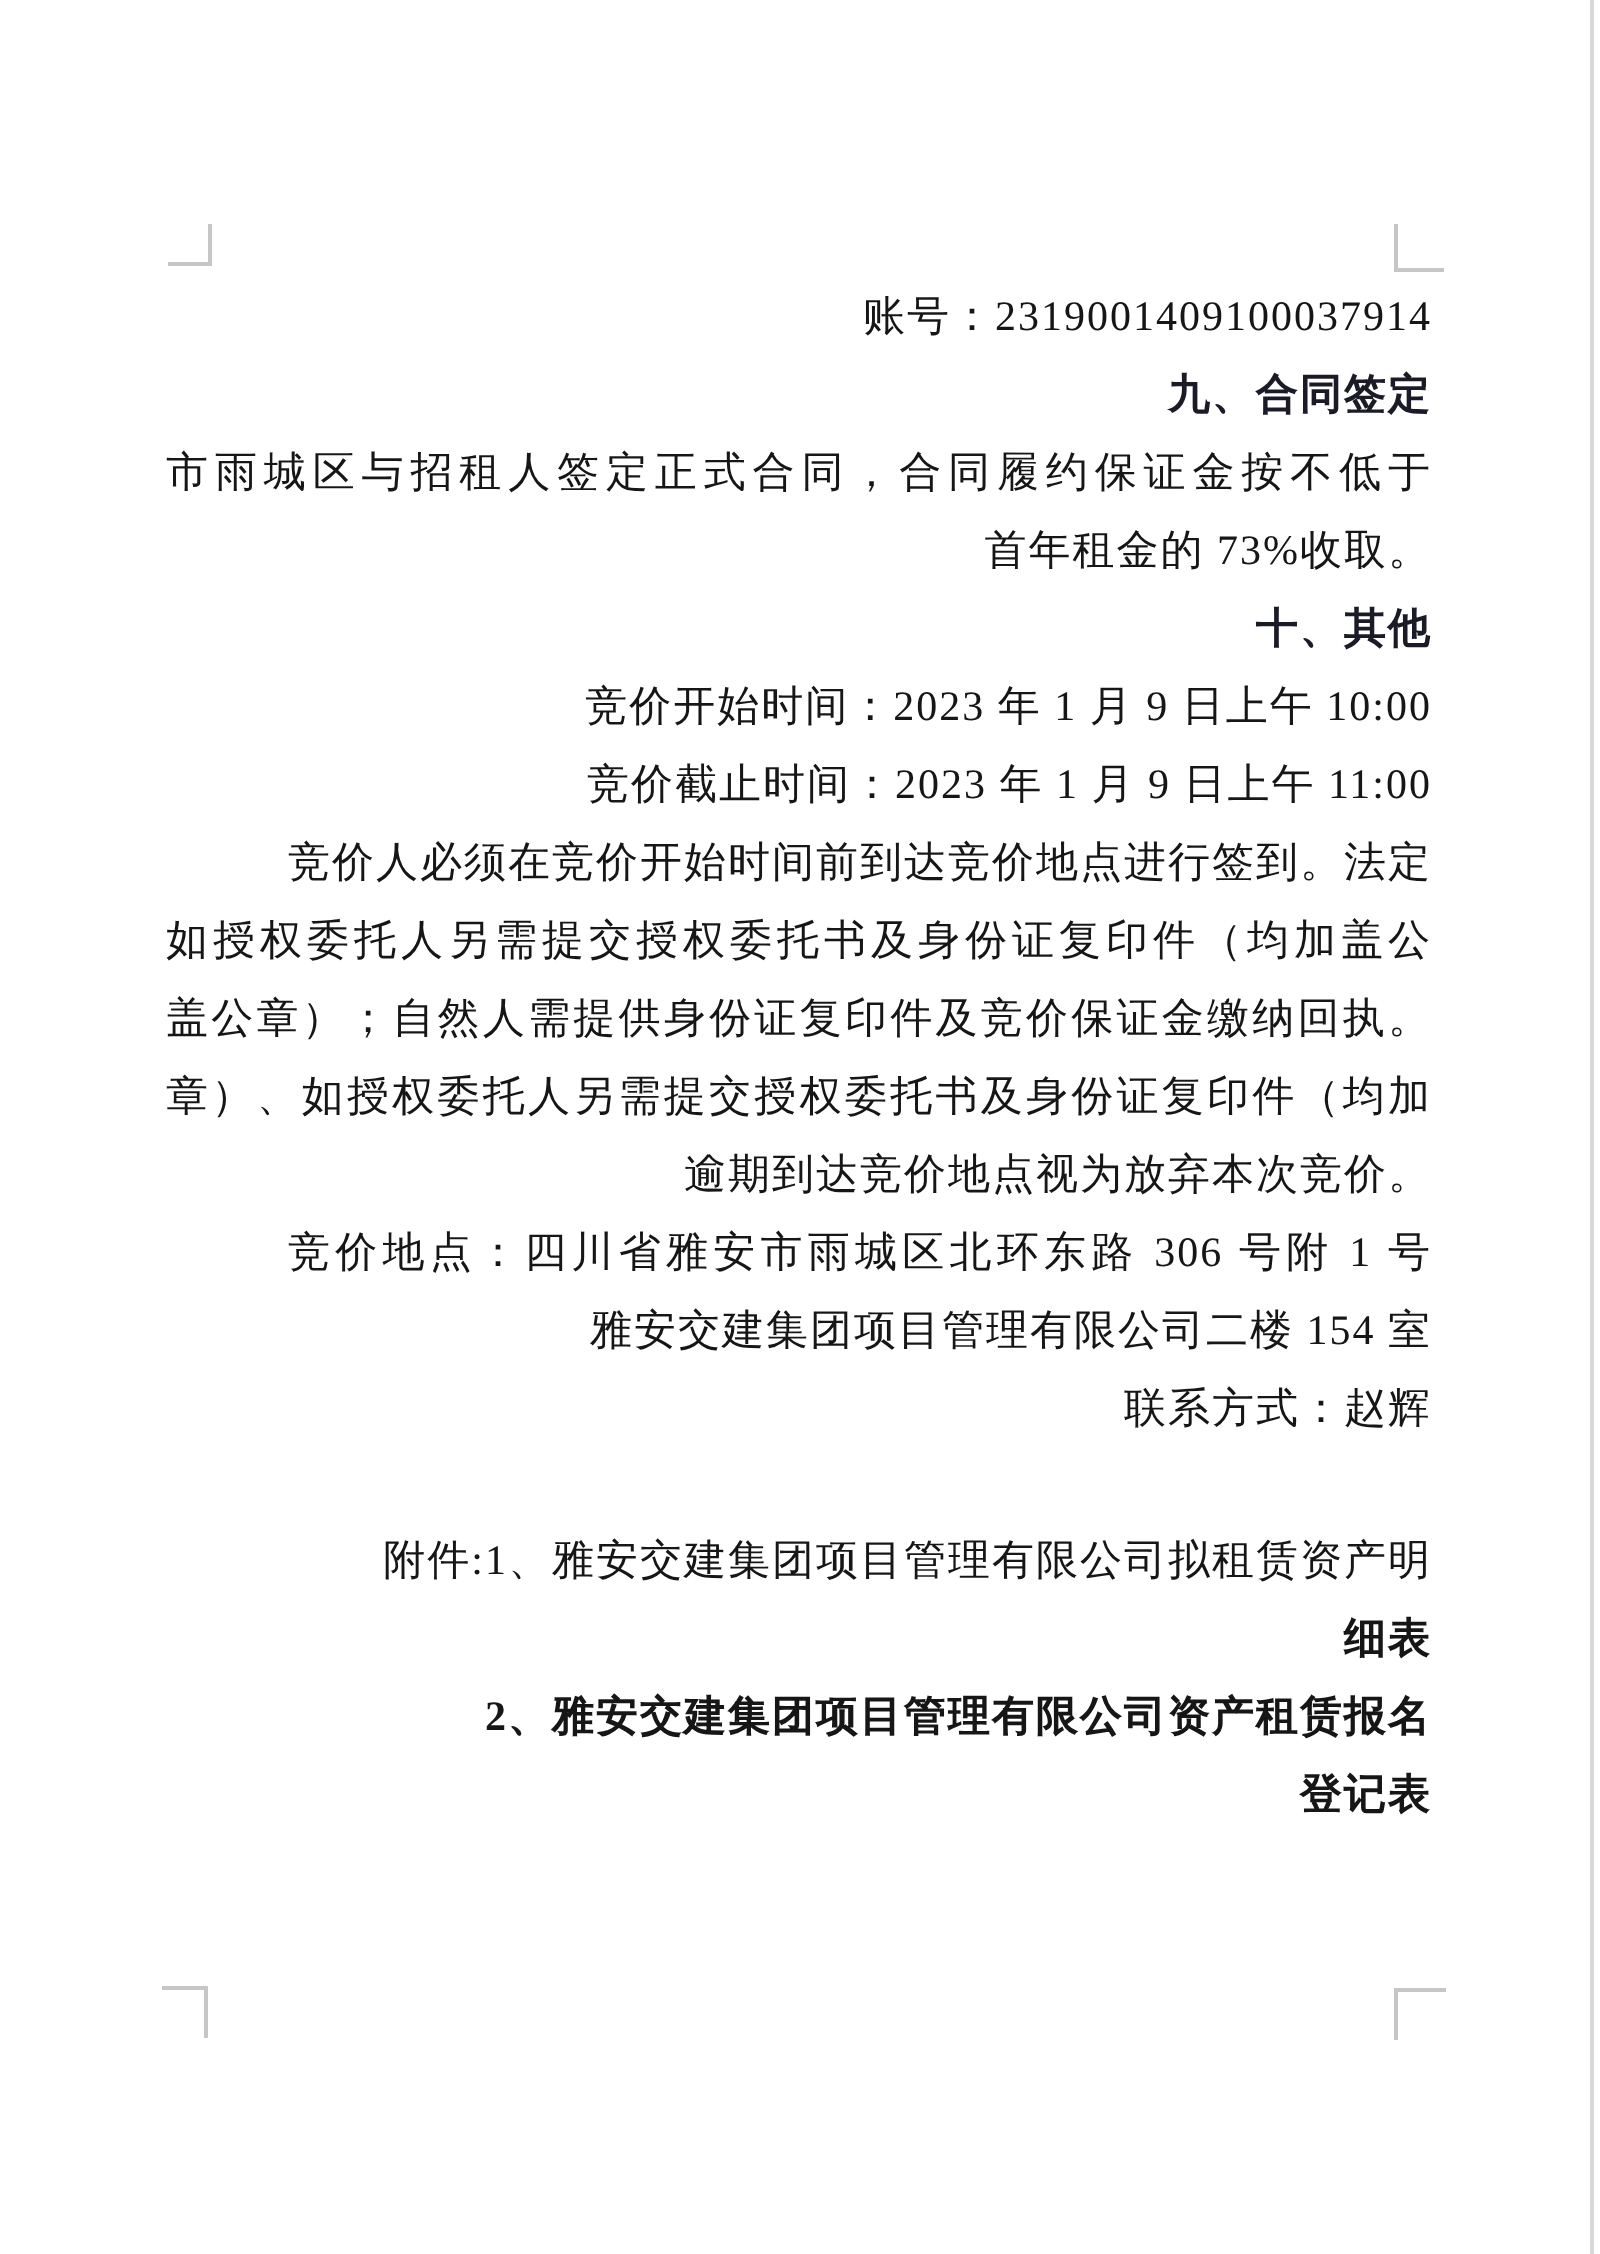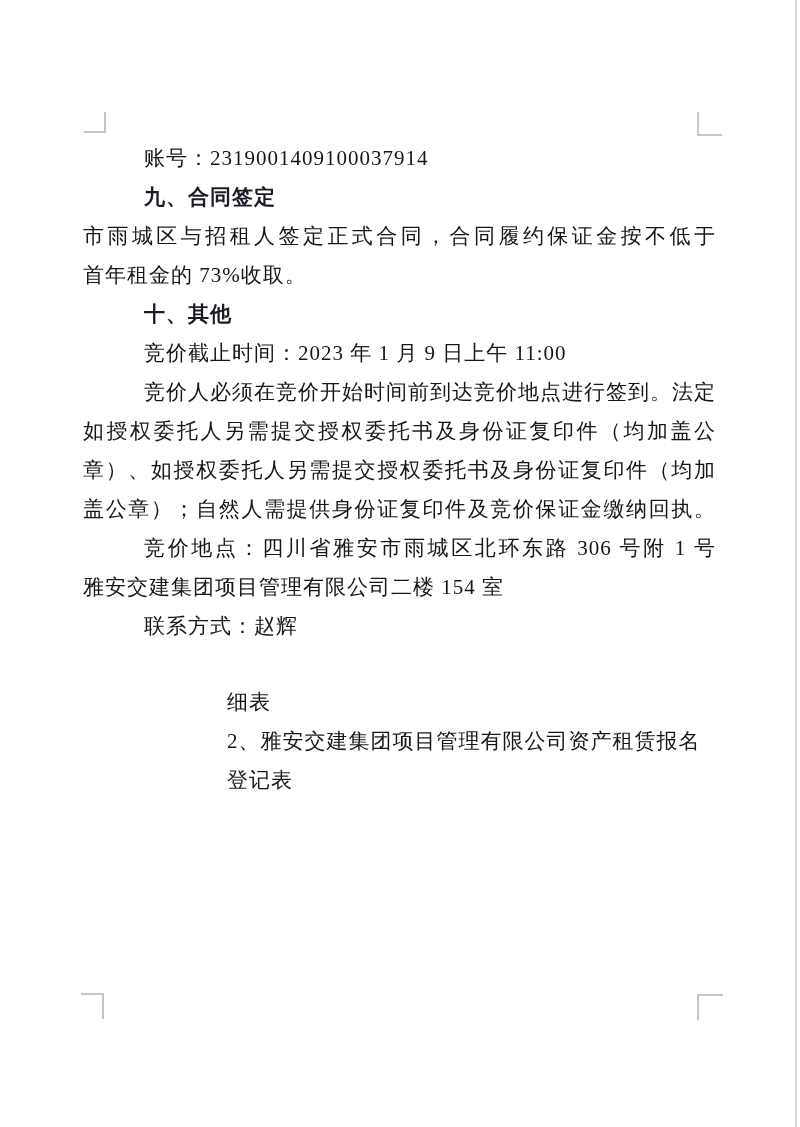--- a/index.html
+++ b/index.html
@@ -59,20 +59,21 @@
     top: 139px;
     width: 633px;
     font-size: 21px;
     letter-spacing: 1px;
     color: var(--body-text, #161616);
   }
   .line {
     height: 39px;
     line-height: 39px;
     white-space: nowrap;
+    text-align: right;
   }
   .indent {
     padding-left: 61px;  
   }
   .heading {
     font-weight: bold;
     color: var(--heading-text, #1b1b28);
   }
   .just {
     white-space: normal;
@@ -81,48 +82,52 @@
     text-justify: inter-character;
   }
   .spacer {
     height: 37px; 
   }
   .att-first {
     padding-left: 87px;   
   }
   .att-hang {
     padding-left: 144px;  
+    font-weight: bold;
   }
 </style>
 </head>
 <body>
 
 <div class="page">
 
   <div class="crop crop-tl"></div>
   <div class="crop crop-tr"></div>
   <div class="crop crop-bl"></div>
   <div class="crop crop-br"></div>
   <div class="page-edge-line"></div>
 
   <div class="content">
     <div class="line indent">账号：2319001409100037914</div>
     <div class="line indent heading">九、合同签定</div>
     <div class="line just">市雨城区与招租人签定正式合同，合同履约保证金按不低于</div>
     <div class="line">首年租金的 73%收取。</div>
     <div class="line indent heading">十、其他</div>
+    <div class="line indent">竞价开始时间：2023 年 1 月 9 日上午 10:00</div>
     <div class="line indent">竞价截止时间：2023 年 1 月 9 日上午 11:00</div>
     <div class="line indent just">竞价人必须在竞价开始时间前到达竞价地点进行签到。法定</div>
     <div class="line just">如授权委托人另需提交授权委托书及身份证复印件（均加盖公</div>
+    <div class="line just">盖公章）；自然人需提供身份证复印件及竞价保证金缴纳回执。</div>
     <div class="line just">章）、如授权委托人另需提交授权委托书及身份证复印件（均加</div>
-    <div class="line just">盖公章）；自然人需提供身份证复印件及竞价保证金缴纳回执。</div>
+    <div class="line">逾期到达竞价地点视为放弃本次竞价。</div>
     <div class="line indent just">竞价地点：四川省雅安市雨城区北环东路 306 号附 1 号</div>
     <div class="line">雅安交建集团项目管理有限公司二楼 154 室</div>
     <div class="line indent">联系方式：赵辉</div>
 
     <div class="spacer"></div>
 
+    <div class="line att-first">附件:1、雅安交建集团项目管理有限公司拟租赁资产明</div>
     <div class="line att-hang">细表</div>
     <div class="line att-hang">2、雅安交建集团项目管理有限公司资产租赁报名</div>
     <div class="line att-hang">登记表</div>
   </div>
 
 </div>
 
 </body></html>

